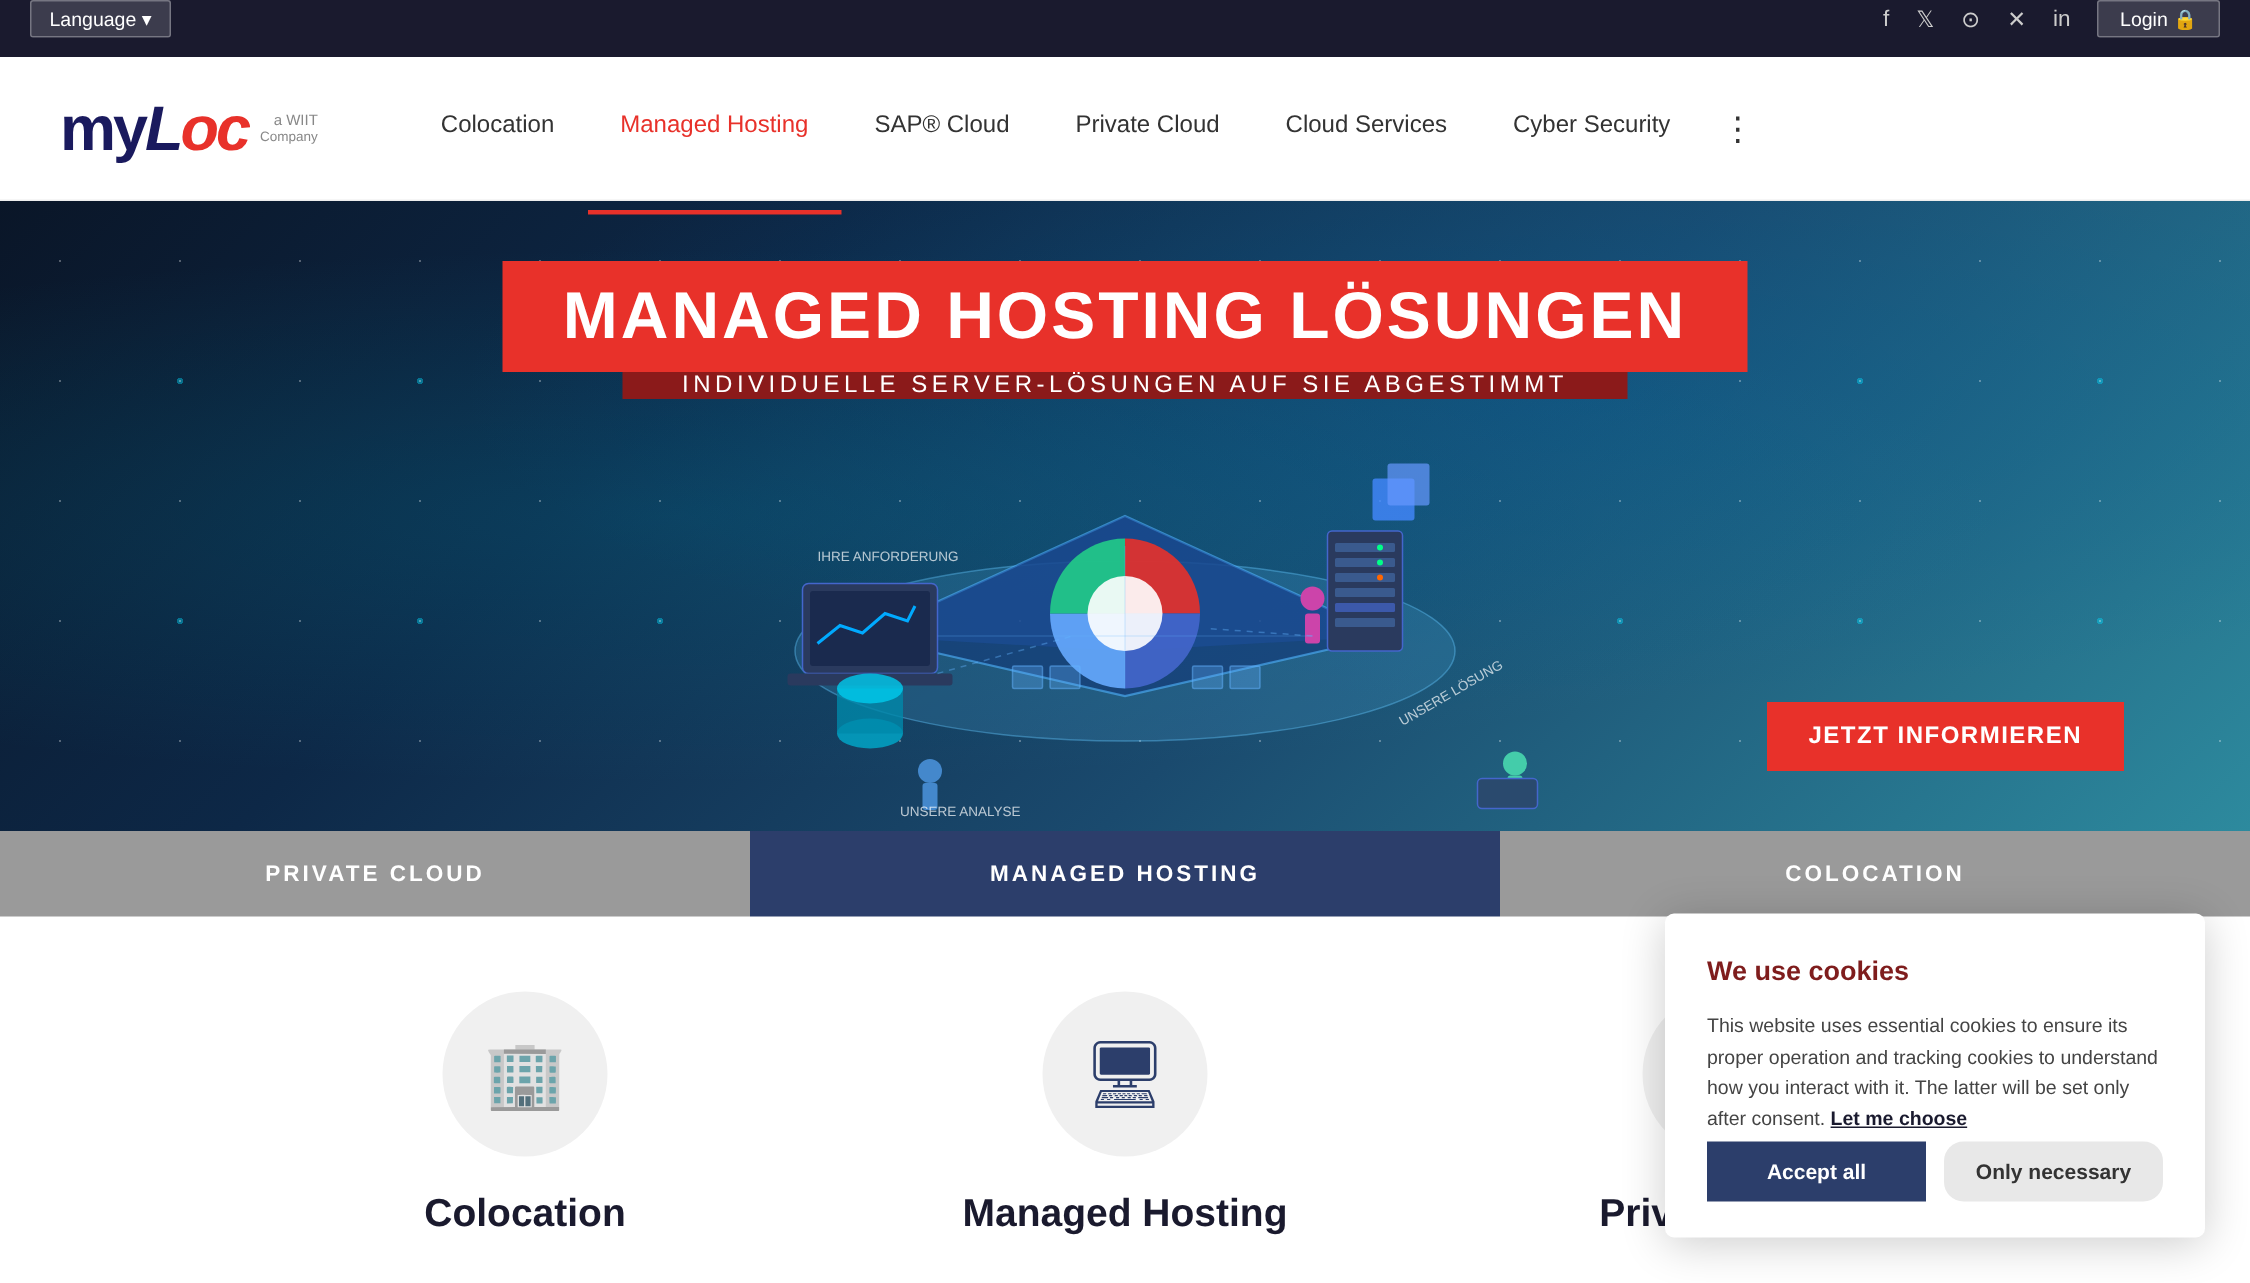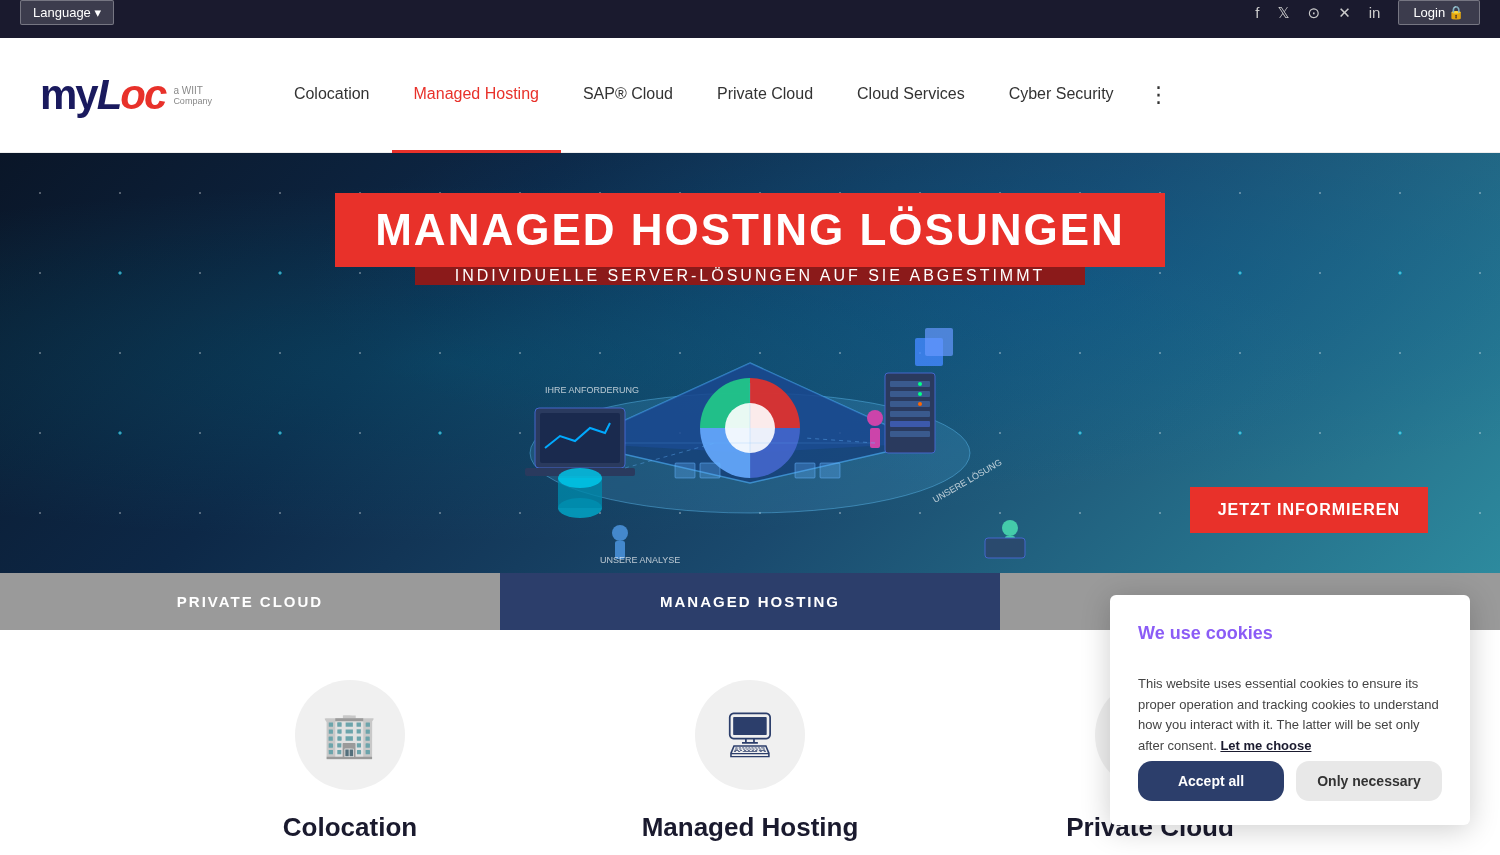--- a/index.html
+++ b/index.html
@@ -43,21 +43,21 @@
       font-size: 13px;
       border-radius: 2px;
       display: flex;
       align-items: center;
       gap: 6px;
     }
 
     
     .header {
       background: #fff;
-      height: 115px;
+      height: 96px;
       display: flex;
       align-items: center;
       padding: 0 40px;
       border-bottom: 1px solid #eee;
       position: relative;
       z-index: 10;
     }
     .logo-area {
       display: flex;
       align-items: center;
@@ -66,20 +66,21 @@
     .logo-myloc {
       font-size: 42px;
       font-weight: 900;
       color: #1a1a5e;
       letter-spacing: -2px;
     }
     .logo-wiit {
       display: flex;
       flex-direction: column;
       margin-left: 8px;
+      align-items: flex-end;
     }
     .wiit-a { font-size: 10px; color: #888; }
     .wiit-company { font-size: 9px; color: #888; }
 
     nav {
       display: flex;
       align-items: center;
       gap: 0;
       flex: 1;
     }
@@ -148,21 +149,21 @@
       color: #fff;
       font-size: 16px;
       font-weight: 400;
       padding: 0 40px;
       letter-spacing: 3px;
       margin-top: 0;
     }
     .hero-cta {
       position: absolute;
       bottom: 40px;
-      right: 72px;
+      right: 84px;
       background: #e8312a;
       color: #fff;
       font-size: 16px;
       font-weight: 700;
       padding: 14px 28px;
       cursor: pointer;
       letter-spacing: 1px;
       z-index: 5;
       border: none;
       margin-top: 25px;
@@ -238,22 +239,22 @@
       width: 360px;
       background: #fff;
       border-radius: 6px;
       box-shadow: 0 4px 30px rgba(0,0,0,0.2);
       padding: 28px 28px 24px;
       z-index: 9999;
     }
     .cookie-title {
       font-size: 18px;
       font-weight: 700;
-      color: #8b5cf6;
-      margin-bottom: 30px;
+      color: #7f1d1d;
+      margin-bottom: 16px;
     }
     .cookie-text {
       font-size: 13px;
       color: #444;
       line-height: 1.6;
       margin-bottom: 4px;
     }
     .cookie-text a {
       color: #1a1a2e;
       font-weight: 600;
@@ -265,21 +266,21 @@
     }
     .btn-accept {
       flex: 1;
       background: #2c3e6b;
       color: #fff;
       border: none;
       padding: 12px;
       font-size: 14px;
       font-weight: 600;
       cursor: pointer;
-      border-radius: 14px;
+      border-radius: 0;
     }
     .btn-necessary {
       flex: 1;
       background: #e8e8e8;
       color: #333;
       border: none;
       padding: 12px;
       font-size: 14px;
       font-weight: 600;
       cursor: pointer;

